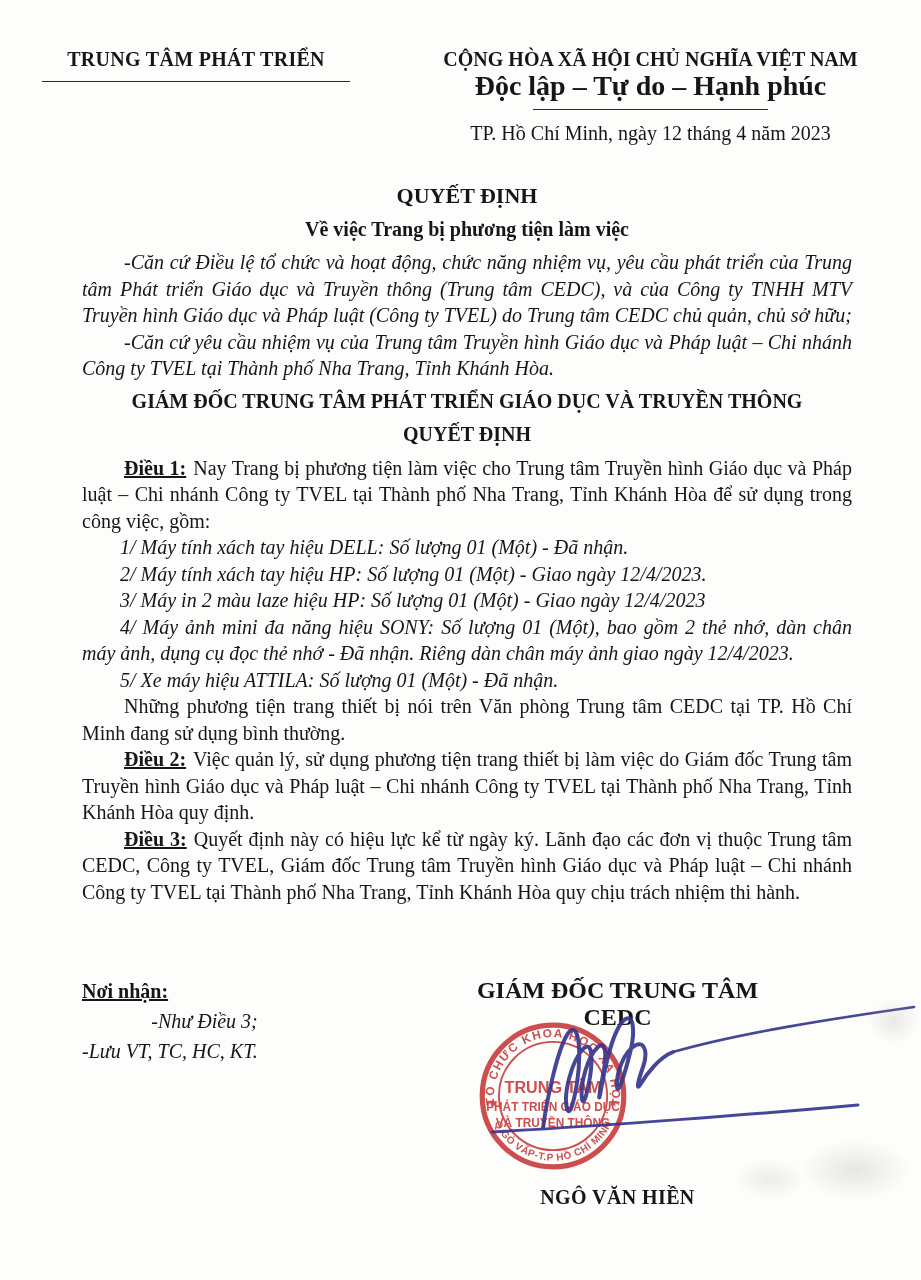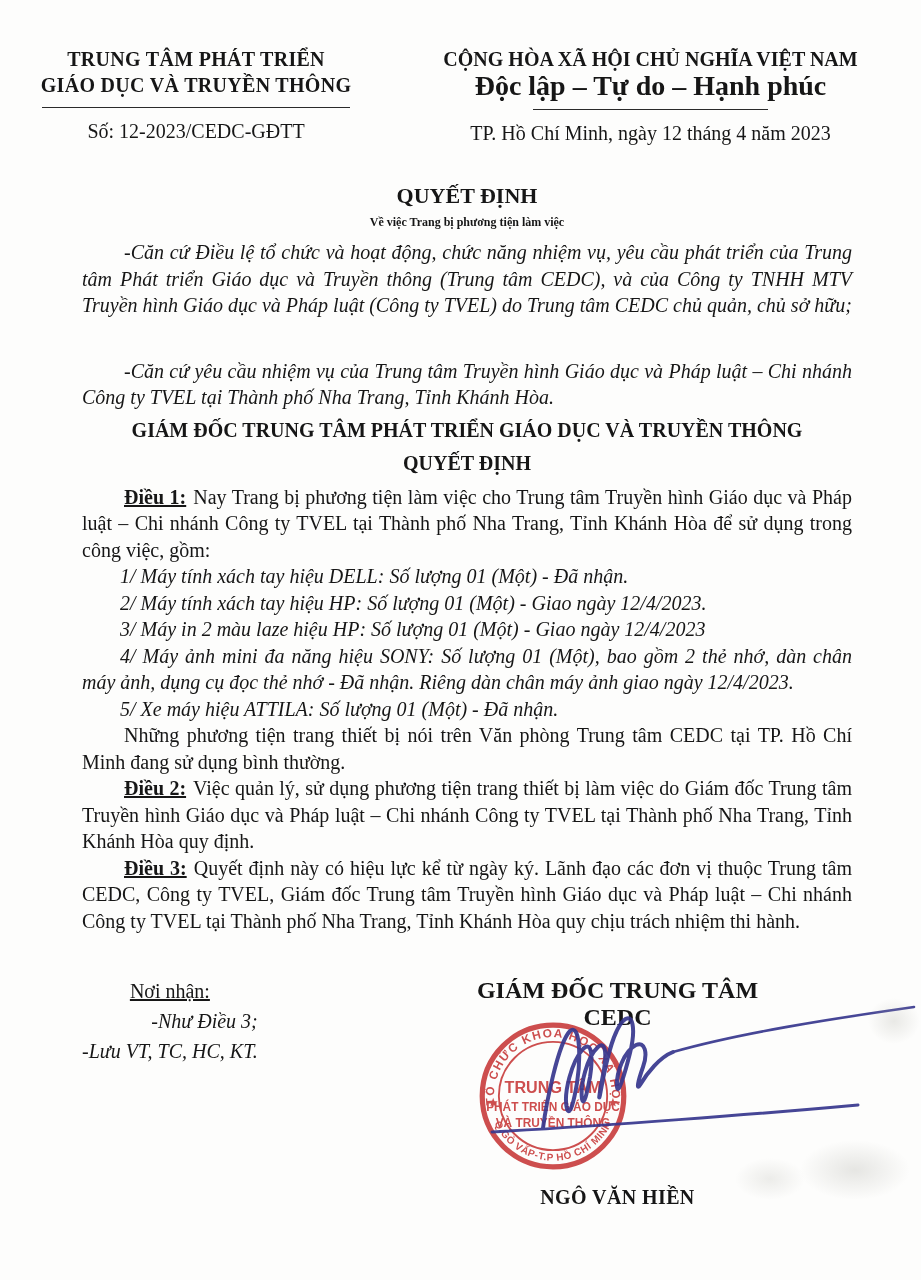--- a/index.html
+++ b/index.html
@@ -16,31 +16,31 @@
   .nat-line1 { font-weight:bold; font-size:20px; line-height:26px; }
   .nat-line2 { font-weight:bold; font-size:28px; line-height:28px; }
   .rule { border:none; border-top:1.6px solid #2a2a2a; margin:9px auto 12px; }
   .rule-left  { width:308px; }
   .rule-right { width:235px; }
   .doc-number { font-size:20px; }
   .place-date { font-size:20px; }
   
   .doc-body { position:absolute; left:82px; right:69px; top:182px; }
   .doc-title    { text-align:center; font-weight:bold; font-size:22px; line-height:27px; margin:0; }
-  .doc-subtitle { text-align:center; font-weight:bold; font-size:12px; line-height:26px; margin:0; }
+  .doc-subtitle { text-align:center; font-weight:bold; font-size:20px; line-height:26px; margin:7px; }
   .para { margin:0; font-size:20px; line-height:26.5px; text-align:justify; text-indent:42px; }
   .para.first-gap { margin-top:4px; }
-  .italic { font-style:italic;margin-top:39px; }
+  .italic { font-style:italic; }
   .mid-heading { text-align:center; font-weight:bold; font-size:20px; line-height:27.5px; margin:5px 0 4px; }
   .mid-heading div { margin:6px; }
   .lbl { font-weight:bold; text-decoration:underline; margin-right:7px; }
   .item { text-indent:38px;font-style:italic; }
   
   .recipients { position:absolute; left:82px; top:977px; font-size:20px; }
-  .recip-label { font-weight:normal; text-decoration:underline; line-height:29px;text-align:center; }
+  .recip-label { font-weight:bold; text-decoration:underline; line-height:29px; }
   .recip-line  { font-style:italic; line-height:30px;text-align:right; }
   .signer-title { position:absolute; left:450px; top:977px; width:335px;
                   text-align:center; font-weight:bold; font-size:24px; }
   .signer-name  { position:absolute; left:450px; top:1186px; width:335px;
                   text-align:center; font-weight:bold; font-size:20px; letter-spacing:.4px; }
   .stamp-wrap { position:absolute; left:477px; top:1020px; width:152px; height:152px; opacity:.92; }
   .stamp-wrap svg { width:100%; height:100%; }
   .stamp-text { font-family:"Liberation Sans", sans-serif; font-weight:bold; }
   .signature-wrap { position:absolute; left:440px; top:995px; width:481px; height:150px; pointer-events:none; }
   .smudge { position:absolute; border-radius:50%; pointer-events:none; }
@@ -52,23 +52,21 @@
              background:radial-gradient(closest-side, rgba(185,185,178,.25), rgba(185,185,178,0)); }
 </style>
 </head>
 <body>
 
 <div class="page">
 
   <div class="header">
     <div class="h-left">
       <div class="org-line">TRUNG TÂM PHÁT TRIỂN</div>
-      <div class="org-line">GIÁO DỤC VÀ TRUYỀN THÔNG</div>
       <hr class="rule rule-left">
-      <div class="doc-number">Số: 12-2023/CEDC-GĐTT</div>
     </div>
     <div class="h-right">
       <div class="nat-line1">CỘNG HÒA XÃ HỘI CHỦ NGHĨA VIỆT NAM</div>
       <div class="nat-line2">Độc lập – Tự do – Hạnh phúc</div>
       <hr class="rule rule-right">
       <div class="place-date">TP. Hồ Chí Minh, ngày 12 tháng 4 năm 2023</div>
     </div>
   </div>
 
   <div class="doc-body">

